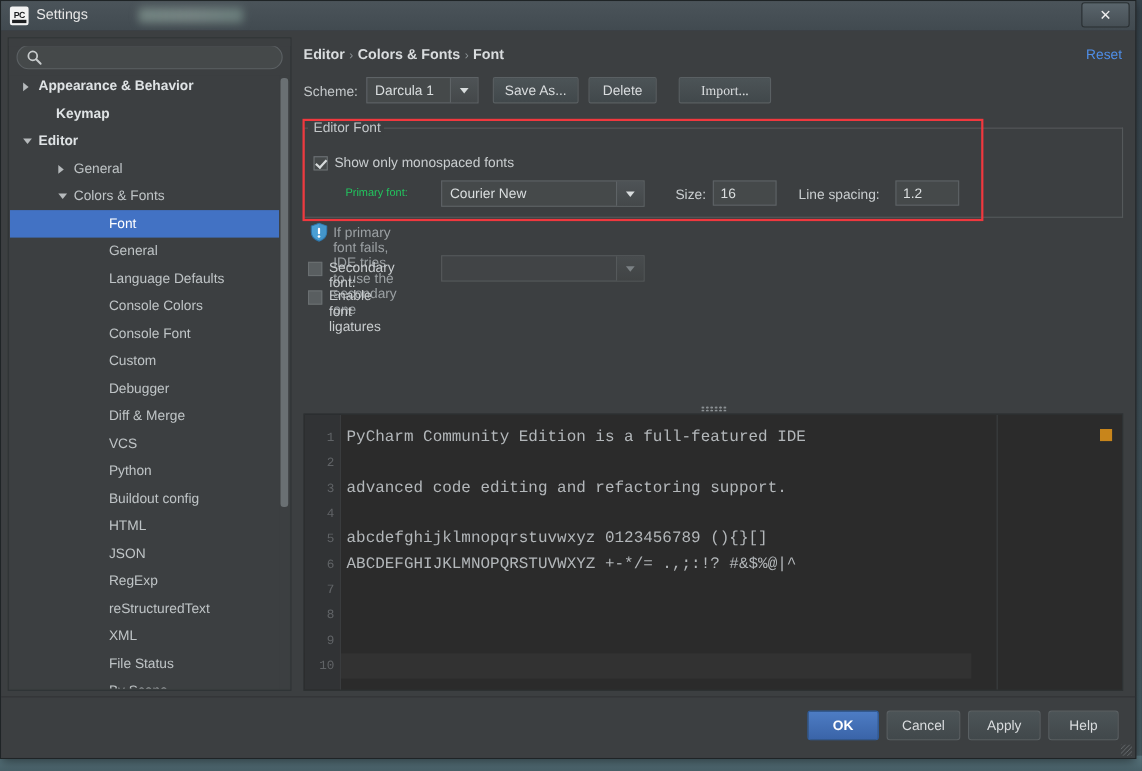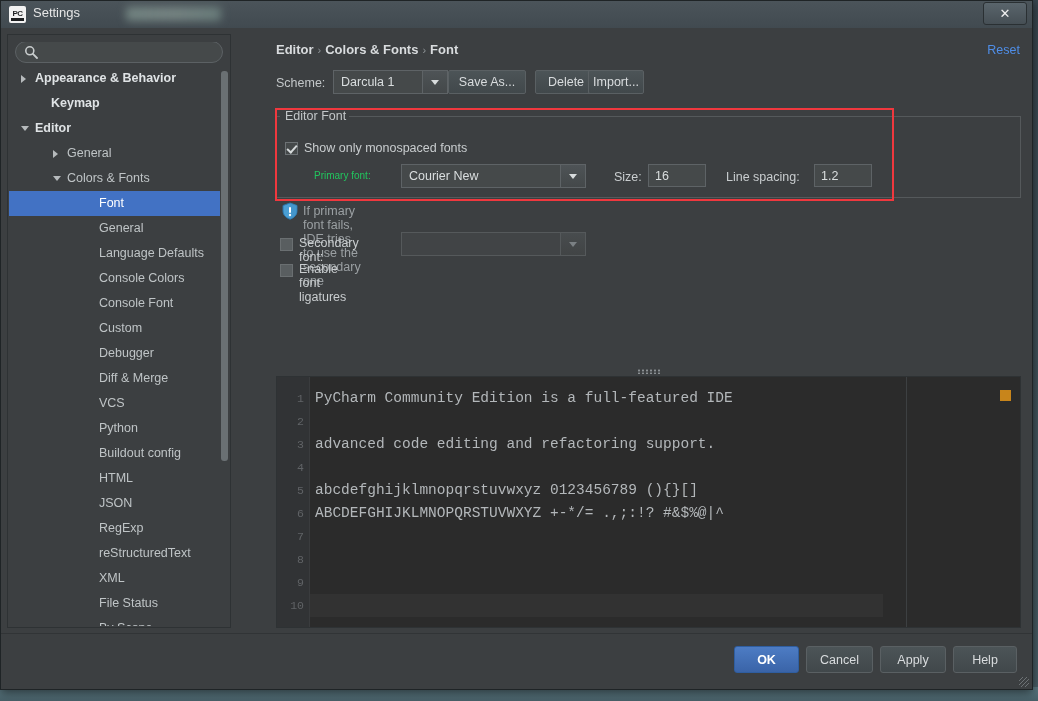--- a/index.html
+++ b/index.html
@@ -71,21 +71,21 @@
   }
 
   
   #wbody {
     position:absolute; left:0; top:27px; right:0; bottom:55px;
     background:#3c3f41;
   }
 
   
   #leftpanel {
-    position:absolute; left:6px; top:6px; width:224px; bottom:6px;
+    position:absolute; left:6px; top:6px; width:258px; bottom:6px;
     background:#3c3f41;
     border:1px solid #2e3234;
     box-sizing:border-box;
   }
   #searchwrap {
     position:absolute; left:7px; top:6px; right:7px; height:22px;
   }
   #searchbox {
     width:100%; height:22px; box-sizing:border-box;
     background:#45494a; border:1px solid #5c6164;
@@ -155,21 +155,21 @@
   #breadcrumb .sep { color:#8d9396; font-weight:normal; padding:0 4px; font-size:11px;}
   #reset-link {
     position:absolute; right:6px; top:9px;
     font-size:12.5px; color:#4f8ee8; cursor:pointer;
   }
 
   #schemerow { position:absolute; left:5px; top:36px; height:26px; }
   .lbl { font-size:12.5px; color:#c3c7c9;text-align:center; }
   #scheme-label { position:absolute; left:0; top:6px; }
   #scheme-combo {
-    position:absolute; left:57px; top:0; width:115px; height:24px;
+    position:absolute; left:57px; top:0; width:102px; height:24px;
     background:#45494a; border:1px solid #5e6366;
     box-sizing:border-box;
   }
   #scheme-combo .val {
     position:absolute; left:7px; top:4px;
     font-size:12.5px; color:#dadedf;
   }
   #scheme-combo .dropbtn {
     position:absolute; right:0; top:0; width:24px; height:22px;
     background: linear-gradient(180deg,#4e5356 0%,#44484a 100%);
@@ -186,21 +186,21 @@
   .btn {
     position:absolute; top:0; height:24px;
     background: linear-gradient(180deg,#4c5457 0%,#41484b 100%);
     border:1px solid #5a6063; border-radius:2px;
     color:#d9dcde; font-size:12.5px;
     display:flex; align-items:center; justify-content:center;
     cursor:pointer; box-sizing:border-box;
   }
   #btn-saveas { left:172px; width:78px; }
   #btn-delete { left:259px; width:62px; }
-  #btn-import { left:312px; width:56px; }
+  #btn-import { left:341px; width:84px;font-family:Liberation Serif, serif; }
 
   
   #group {
     position:absolute; left:5px; top:74px; right:0; height:90px;
   }
   #group-border {
     position:absolute; left:0; top:8px; right:5px; bottom:0;
     border:1px solid #55595b;
     border-top:none;
   }

